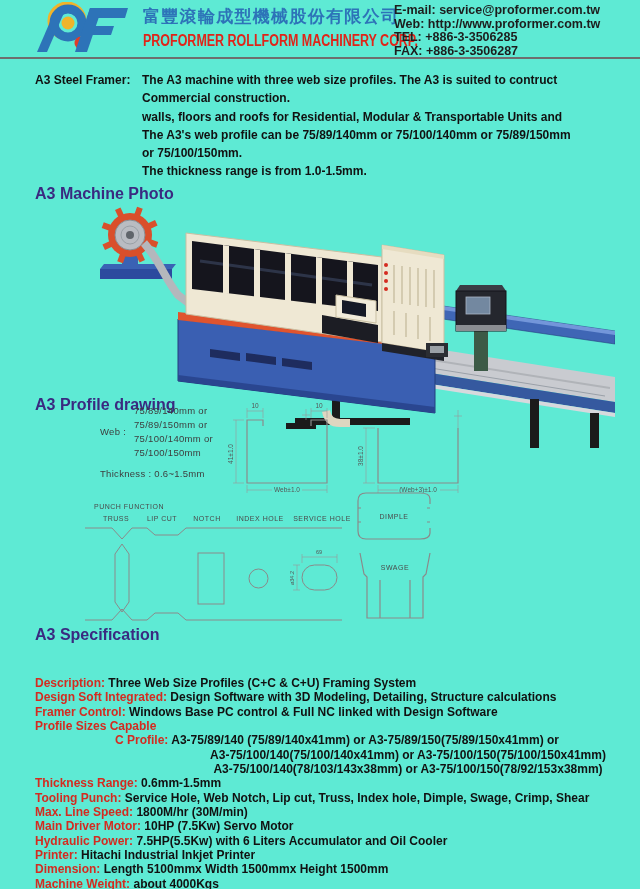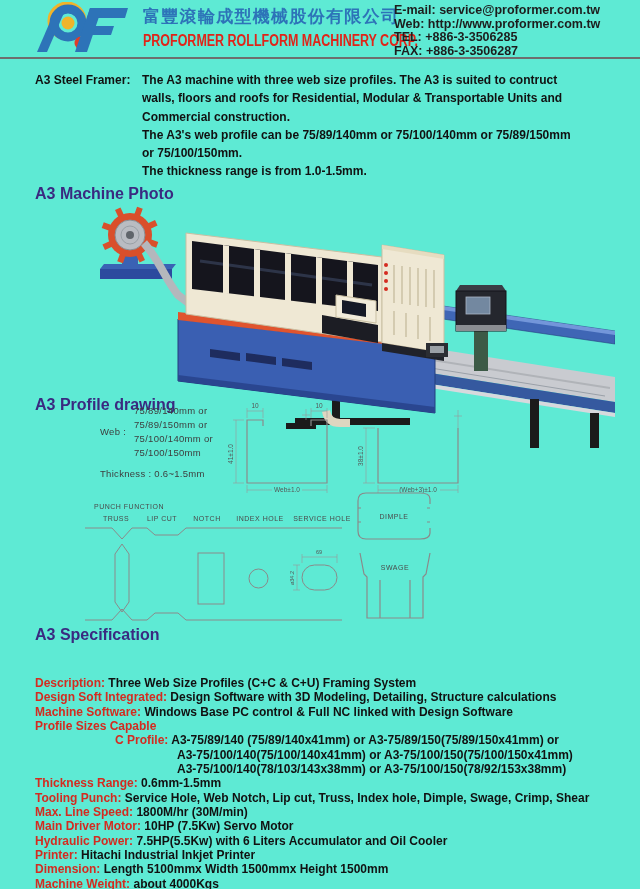--- a/index.html
+++ b/index.html
@@ -37,21 +37,21 @@
   .uprof { position:absolute; left:356px; top:398px; }
   .punch { position:absolute; left:85px; top:495px; }
   .dimsw { position:absolute; left:350px; top:490px; }
   svg text { font-family:"Liberation Sans", sans-serif; }
   
   .spec { position:absolute; left:35px; top:676px; width:604px; font-size:12px;
     font-weight:700; line-height:14.35px; color:#111; }
   .spec-row { white-space:nowrap; }
   .spec-label { color:#d42b20; }
   .ind1 { padding-left:80px; }
-  .ind2 { padding-left:142px; }
+  .ind2 { padding-left:142px;text-align:center; }
 </style>
 </head>
 <body>
 
 <div class="page">
 
   <svg class="logo" width="105" height="53" viewBox="0 0 105 53">
     <circle cx="37" cy="19" r="17" fill="none" stroke="#f0b42a" stroke-width="5"></circle>
     <polygon points="23,13 33,13 17,50 7,50" fill="#2d73b8"></polygon>
     <circle cx="38" cy="21" r="14" fill="none" stroke="#2d73b8" stroke-width="9"></circle>
@@ -70,22 +70,22 @@
     <div><span>Web:</span> <span>http://www.proformer.com.tw</span></div>
     <div><span>TEL:</span> <span>+886-3-3506285</span></div>
     <div><span>FAX:</span> <span>+886-3-3506287</span></div>
   </div>
   <div class="hdr-divider"></div>
 
   <div class="intro">
     <div class="intro-label">A3 Steel Framer:</div>
     <div class="intro-text">
         <div>The A3 machine with three web size profiles. The A3 is suited to contruct</div>
+        <div>Commercial construction.</div>
         <div>walls, floors and roofs for Residential, Modular &amp; Transportable Units and</div>
-        <div>Commercial construction.</div>
         <div>The A3's web profile can be 75/89/140mm or 75/100/140mm or 75/89/150mm</div>
         <div>or 75/100/150mm.</div>
         <div>The thickness range is from 1.0-1.5mm.</div>
       </div>
   </div>
 
   <h2 class="sec" style="top:185px;">A3 Machine Photo</h2>
   <svg class="photo" width="525" height="245" viewBox="0 0 525 245">
 
     <polygon points="215,83 525,128 525,141 215,96" fill="#3f66b5" stroke="#24407e" stroke-width="0.6"></polygon>
@@ -272,21 +272,21 @@
     <g fill="#4a4a4a" font-size="7" letter-spacing="0.5">
       <text x="44" y="29" text-anchor="middle">DIMPLE</text>
       <text x="45" y="80" text-anchor="middle">SWAGE</text>
     </g>
   </svg>
 
   <h2 class="sec" style="top:626px;">A3 Specification</h2>
   <div class="spec">
       <div class="spec-row"><span class="spec-label">Description:</span> <span class="spec-value">Three Web Size Profiles (C+C &amp; C+U) Framing System</span></div>
       <div class="spec-row"><span class="spec-label">Design Soft Integrated:</span> <span class="spec-value">Design Software with 3D Modeling, Detailing, Structure calculations</span></div>
-      <div class="spec-row"><span class="spec-label">Machine Software:</span> <span class="spec-value">Windows Base PC control &amp; Full NC linked with Design Software</span></div>
+      <div class="spec-row"><span class="spec-label">Framer Control:</span> <span class="spec-value">Windows Base PC control &amp; Full NC linked with Design Software</span></div>
       <div class="spec-row"><span class="spec-label">Profile Sizes Capable</span> </div>
       <div class="spec-row ind1"><span class="spec-label">C Profile:</span> <span class="spec-value">A3-75/89/140 (75/89/140x41mm) or A3-75/89/150(75/89/150x41mm) or</span></div>
       <div class="spec-row ind2"><span class="spec-value">A3-75/100/140(75/100/140x41mm) or A3-75/100/150(75/100/150x41mm)</span></div>
       <div class="spec-row ind2"><span class="spec-value">A3-75/100/140(78/103/143x38mm) or A3-75/100/150(78/92/153x38mm)</span></div>
       <div class="spec-row"><span class="spec-label">Thickness Range:</span> <span class="spec-value">0.6mm-1.5mm</span></div>
       <div class="spec-row"><span class="spec-label">Tooling Punch:</span> <span class="spec-value">Service Hole, Web Notch, Lip cut, Truss, Index hole, Dimple, Swage, Crimp, Shear</span></div>
       <div class="spec-row"><span class="spec-label">Max. Line Speed:</span> <span class="spec-value">1800M/hr (30M/min)</span></div>
       <div class="spec-row"><span class="spec-label">Main Driver Motor:</span> <span class="spec-value">10HP (7.5Kw) Servo Motor</span></div>
       <div class="spec-row"><span class="spec-label">Hydraulic Power:</span> <span class="spec-value">7.5HP(5.5Kw) with 6 Liters Accumulator and Oil Cooler</span></div>
       <div class="spec-row"><span class="spec-label">Printer:</span> <span class="spec-value">Hitachi Industrial Inkjet Printer</span></div>

